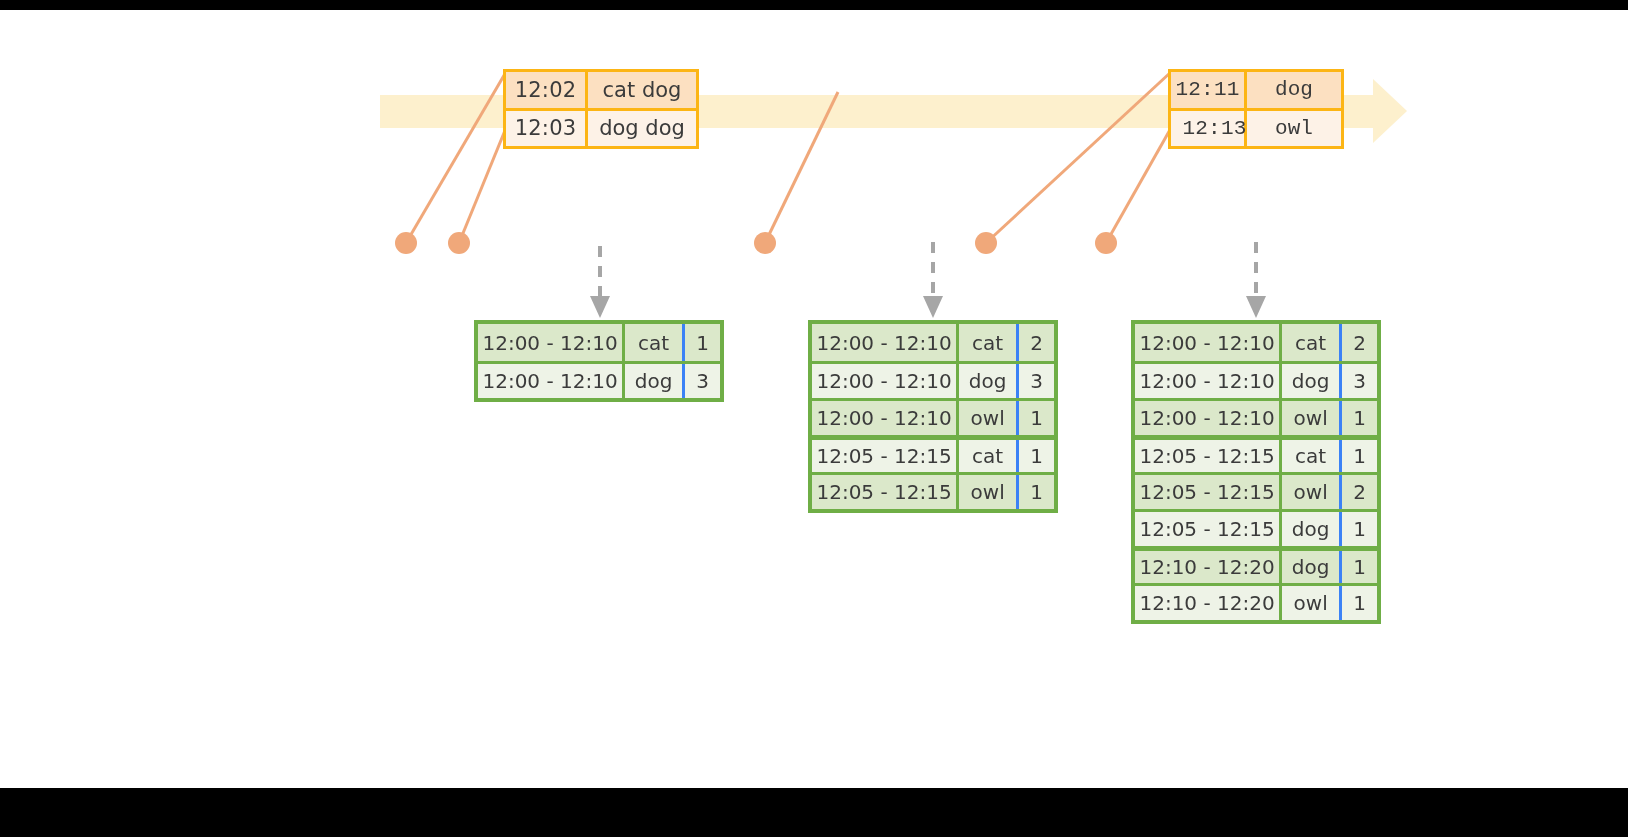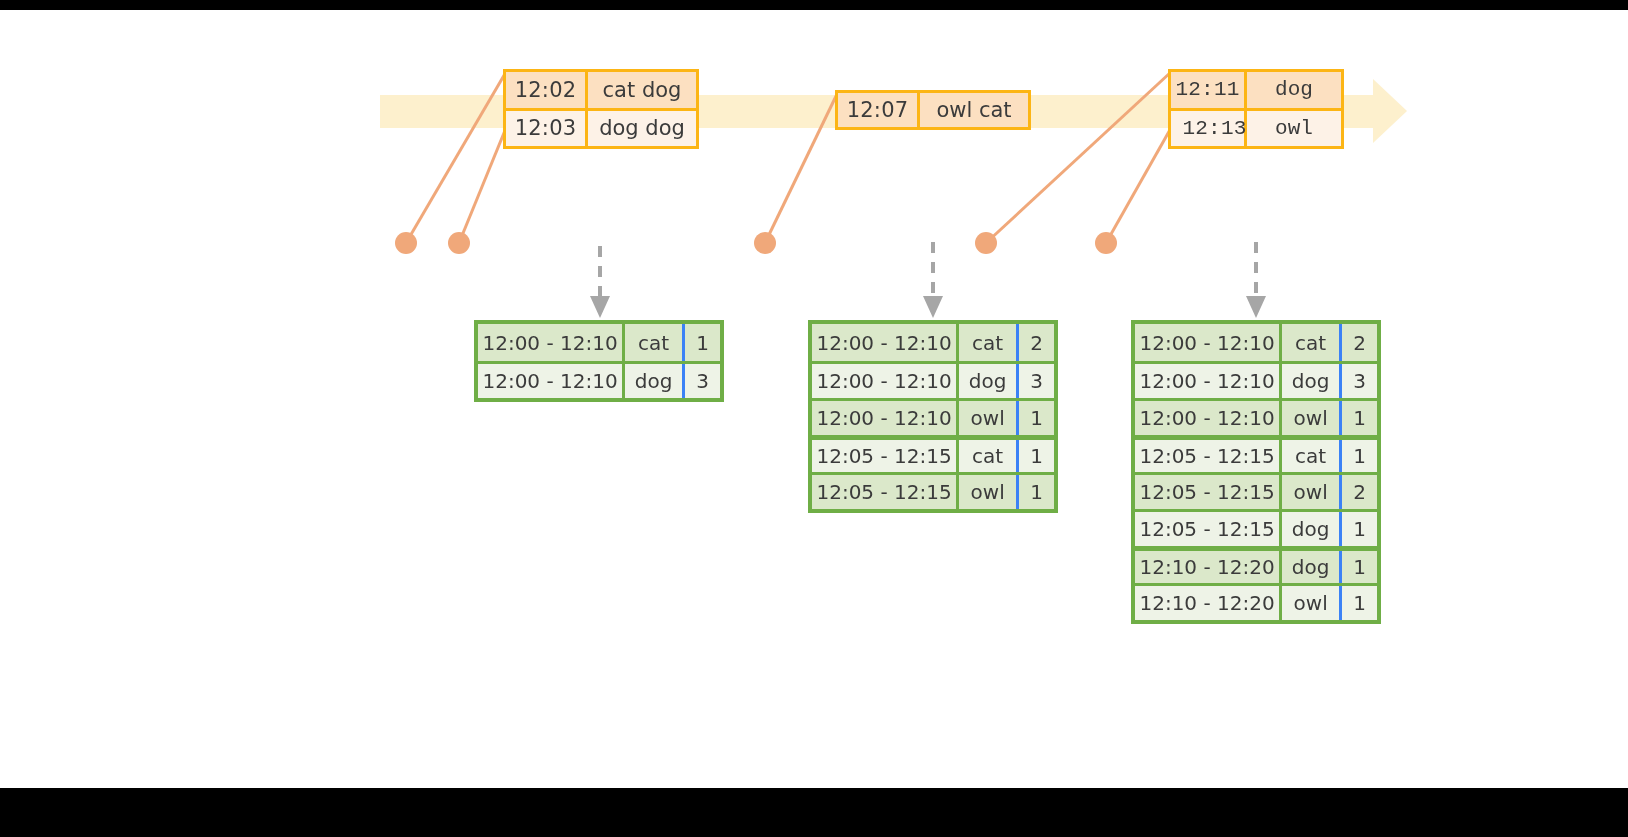--- a/index.html
+++ b/index.html
@@ -81,26 +81,20 @@
     <div class="evt-row dark">
       <div class="evt-time" style="width:82px;">12:02</div>
       <div class="evt-words">cat dog</div>
     </div>
     <div class="evt-row light">
       <div class="evt-time" style="width:82px;">12:03</div>
       <div class="evt-words">dog dog</div>
     </div>
   </div>
 
-  <div class="evt-box" style="left:835px;top:80px;width:196px;height:40px;">
-    <div class="evt-row dark">
-      <div class="evt-time" style="width:82px;">12:07</div>
-      <div class="evt-words">owl cat</div>
-    </div>
-  </div>
 
   <div class="evt-box" style="left:1168px;top:59px;width:176px;height:80px;font-family:Liberation Mono, monospace;">
     <div class="evt-row dark">
       <div class="evt-time" style="width:76px;">12:11</div>
       <div class="evt-words">dog</div>
     </div>
     <div class="evt-row light">
       <div class="evt-time" style="width:76px;padding-left:14px;">12:13</div>
       <div class="evt-words">owl</div>
     </div>

